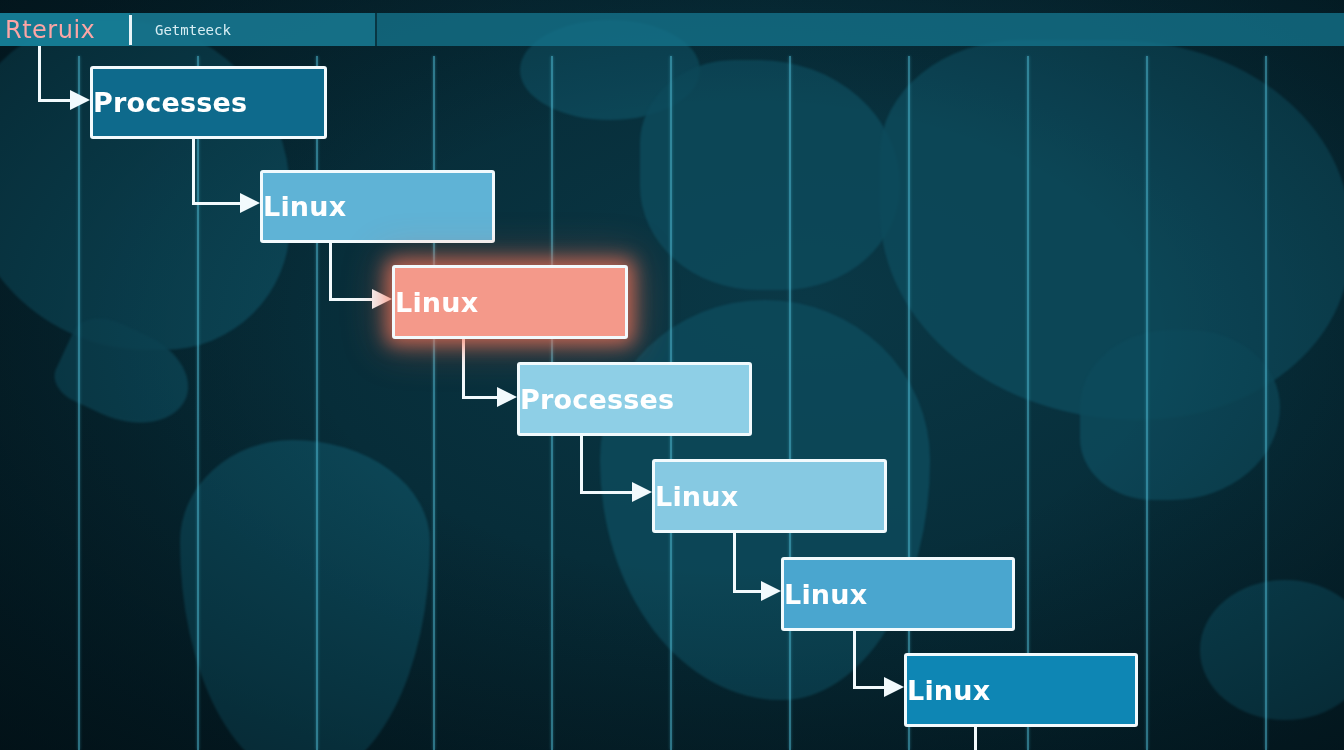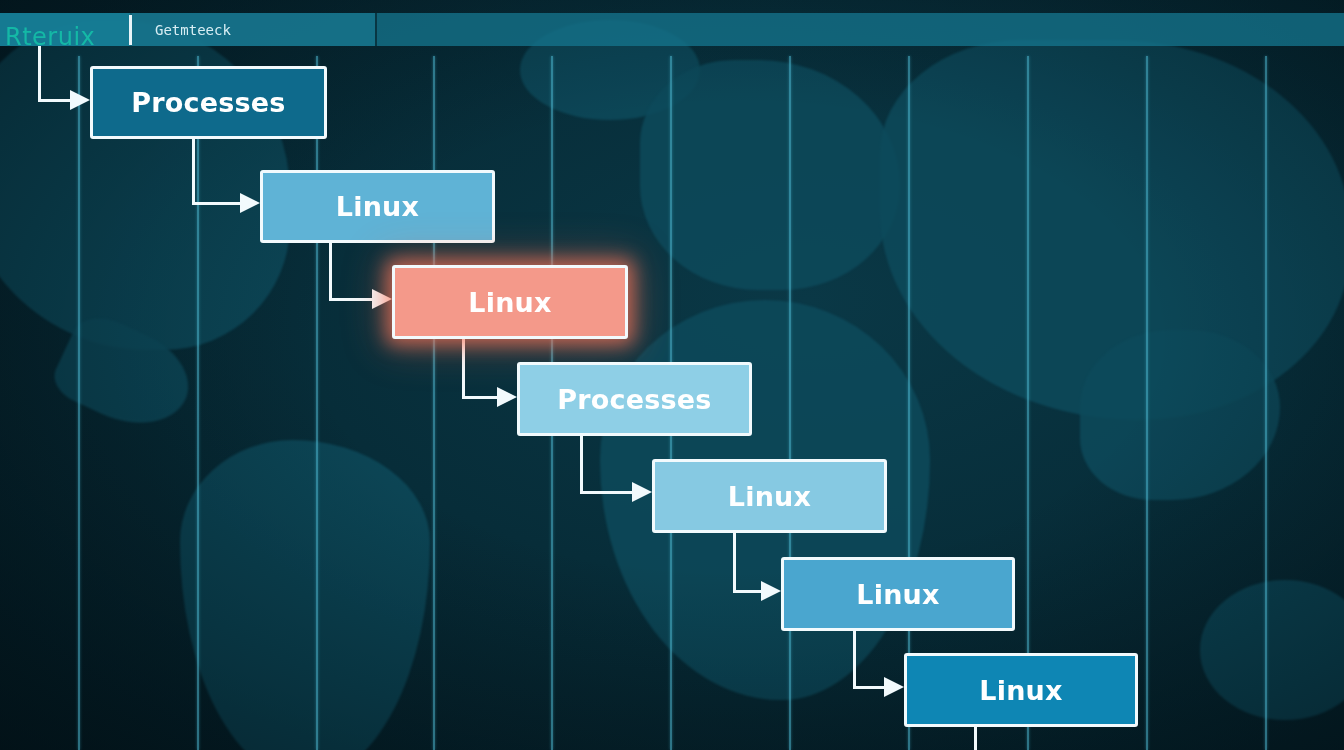--- a/index.html
+++ b/index.html
@@ -12,29 +12,29 @@
       background: radial-gradient(ellipse at 60% 40%, #0a3846 0%, #072d39 45%, #041b23 100%); }
     .land { position: absolute; background: #0d4a5b; opacity: 0.85; filter: blur(1px); }
     .vignette { position: absolute; inset: 0;
       background: radial-gradient(ellipse at 55% 45%, rgba(0,0,0,0) 40%, rgba(0,10,15,0.55) 100%); }
     .gridline { position: absolute; top: 56px; bottom: 0; width: 1.5px;
       background: rgba(80,190,215,0.55); box-shadow: 0 0 3px rgba(80,200,230,0.4); }
     .topbar { position: absolute; left: 0; top: 13px; width: 1344px; height: 33px;
       background: rgba(20,115,140,0.78); }
     .topbar .title-seg { position: absolute; left: 0; top: 0; width: 130px; height: 33px;
       background: rgba(22,125,150,0.9); }
-    .topbar .title { position: absolute; left: 5px; top: 10px; font-size: 24px; color: #14b8a6;
+    .topbar .title { position: absolute; left: 5px; top: 3px; font-size: 24px; color: #fca5a5;
       font-family: "DejaVu Sans", sans-serif; letter-spacing: 0.5px; }
     .topbar .divider { position: absolute; left: 129px; top: 2px; width: 3px; height: 30px; background: #e8f4f8; }
     .topbar .subtitle { position: absolute; left: 155px; top: 9px; font-size: 14px; color: #d8eef4;
       font-family: "DejaVu Sans Mono", monospace; }
     .topbar .seg2 { position: absolute; left: 132px; top: 0; width: 243px; height: 33px;
       background: rgba(25,120,145,0.6); border-right: 2px solid rgba(5,40,50,0.8); }
     .box { position: absolute; height: 70px; border: 3px solid #f2fafd; border-radius: 3px;
-      display: flex; align-items: center; justify-content: center; box-sizing: border-box; }
+      display: flex; align-items: center; box-sizing: border-box; }
     .box span { color: #ffffff; font-weight: bold; font-size: 27px;
       font-family: "DejaVu Sans", sans-serif; letter-spacing: 0.2px; }
     .box.glow { box-shadow: 0 0 18px 6px rgba(255,120,90,0.65), 0 0 40px 10px rgba(255,100,70,0.3); }
     .conn { position: absolute; }
     .conn .v { position: absolute; width: 3px; background: #f2fafd; }
     .conn .h { position: absolute; height: 3px; background: #f2fafd; }
     .conn .head { position: absolute; width: 0; height: 0;
       border-top: 10px solid transparent; border-bottom: 10px solid transparent;
       border-left: 20px solid #f2fafd; }
   </style>

